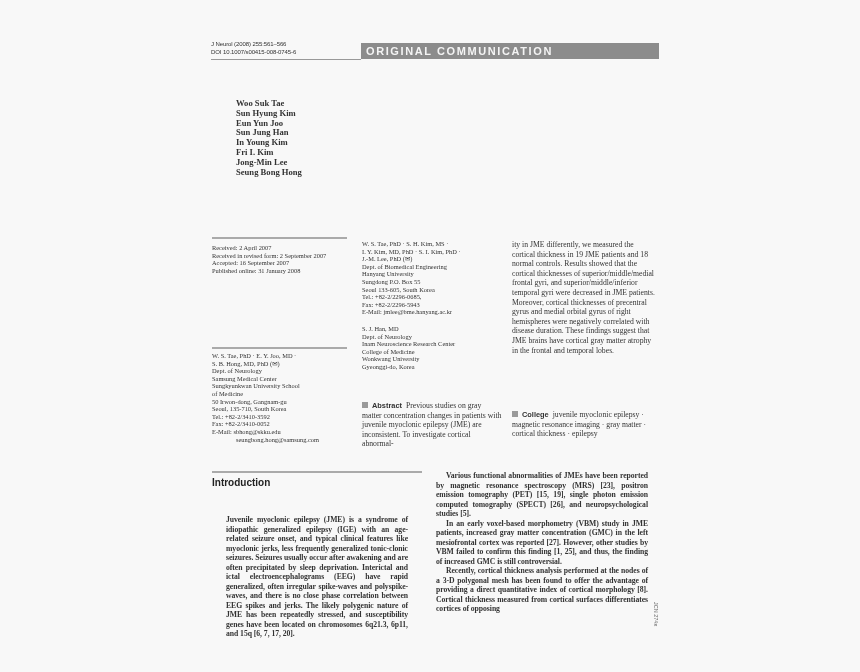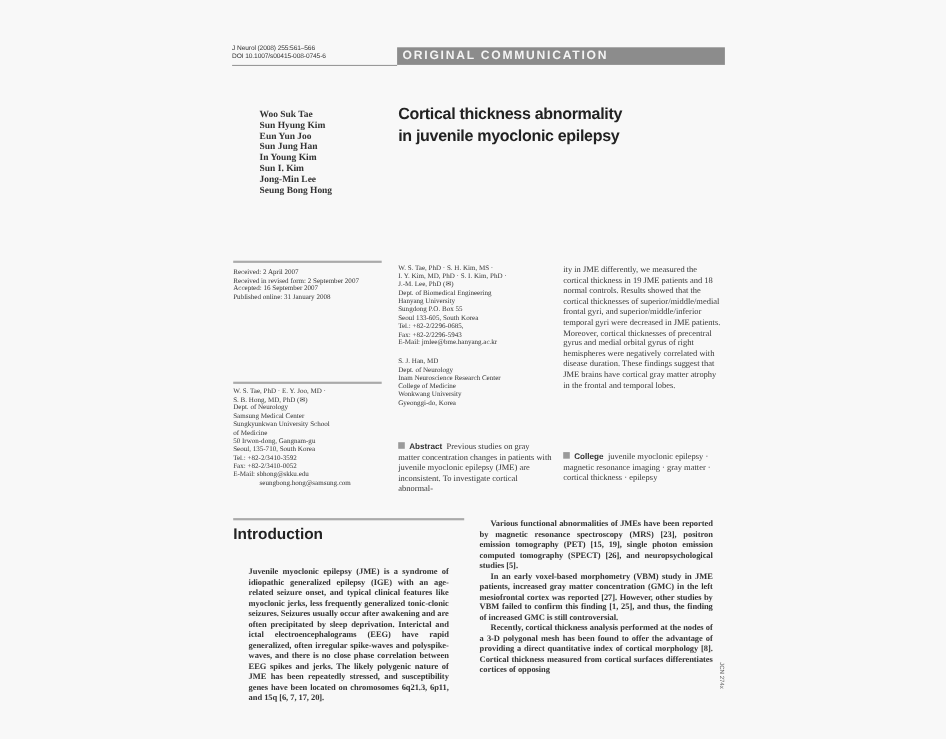--- a/index.html
+++ b/index.html
@@ -57,21 +57,21 @@
   }
   .keywords {
     left: 508px; top: 410px; width: 146px;
     font-size: 7.7px; line-height: 9.6px; color: #333;
   }
   .sq { display: inline-block; width: 6px; height: 6px; background: #9a9a9a; margin-right: 4px; vertical-align: 0px; }
   .lbl { font-family: "Liberation Sans", sans-serif; font-weight: bold; font-size: 7.4px; margin-right: 4px; }
   .rule-intro { left: 208px; top: 471px; width: 210px; }
   .intro-head {
     left: 208px; top: 477px;
-    font-family: "Liberation Sans", sans-serif; font-weight: bold; font-size: 14px; color: #222;
+    font-family: "Liberation Sans", sans-serif; font-weight: bold; font-size: 10px; color: #222;
   }
   .body-col {
     font-size: 7.7px; line-height: 9.5px; color: #333;
     text-align: justify; letter-spacing: -0.05px; font-weight: bold;
   }
   .col-left { left: 208px; top: 501px; width: 210px; }
   .col-right { left: 432px; top: 471px; width: 212px; }
   .col-right p { margin: 0; text-indent: 10px; }
   .col-left p { margin: 14px; }
   .side-code {
@@ -91,29 +91,25 @@
   </div>
   <div class="abs header-rule"></div>
   <div class="abs section-bar">ORIGINAL COMMUNICATION</div>
 
   <div class="abs authors">
     <div>Woo Suk Tae</div>
     <div>Sun Hyung Kim</div>
     <div>Eun Yun Joo</div>
     <div>Sun Jung Han</div>
     <div>In Young Kim</div>
-    <div>Sun I. Kim</div>
+    <div>Fri I. Kim</div>
     <div>Jong-Min Lee</div>
     <div>Seung Bong Hong</div>
   </div>
 
-  <div class="abs title">
-    <div>Cortical thickness abnormality</div>
-    <div>in juvenile myoclonic epilepsy</div>
-  </div>
 
   <div class="abs rule rule-dates"></div>
   <div class="abs small dates">
     <div>Received: 2 April 2007</div>
     <div>Received in revised form: 2 September 2007</div>
     <div>Accepted: 16 September 2007</div>
     <div>Published online: 31 January 2008</div>
   </div>
 
   <div class="abs rule rule-affil1"></div>

